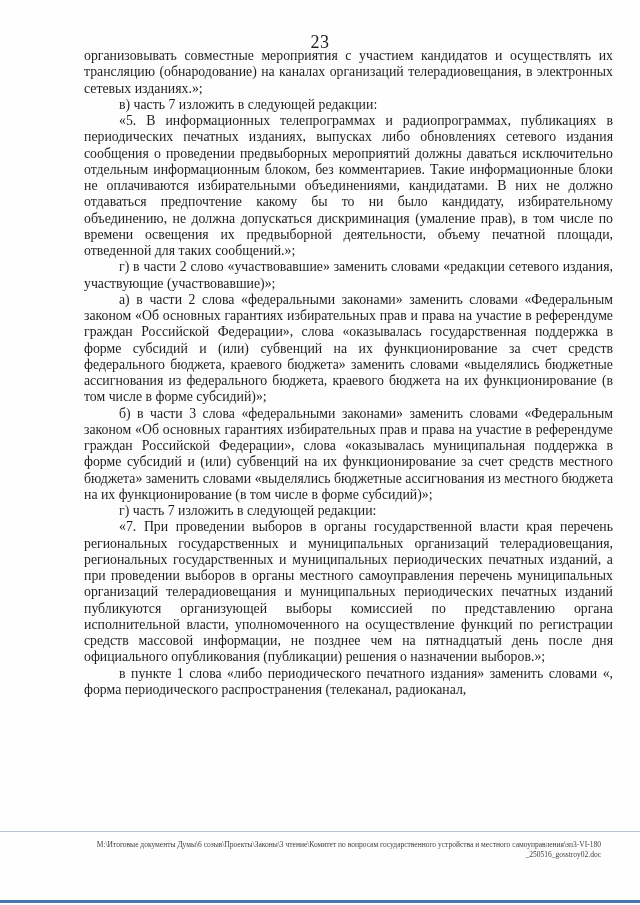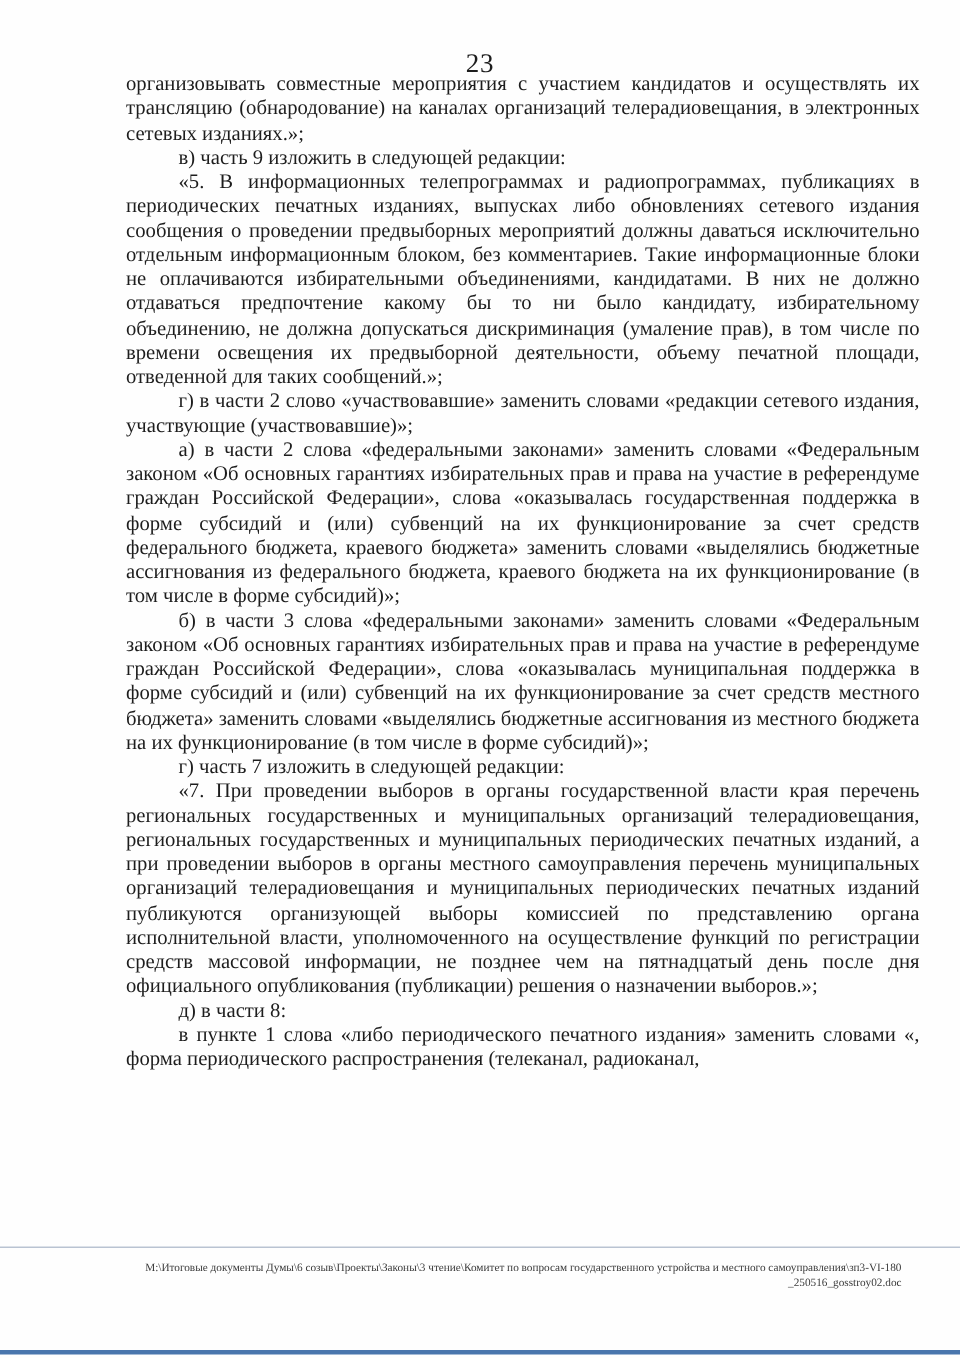--- a/index.html
+++ b/index.html
@@ -43,28 +43,27 @@
     background:var(--scan-edge-color);
   }
 </style>
 </head>
 <body>
 
 <div class="page-number">23</div>
 
 <div class="doc-body">
     <p class="para">организовывать совместные мероприятия с участием кандидатов и осуществлять их трансляцию (обнародование) на каналах организаций телерадиовещания, в электронных сетевых изданиях.»;</p>
-    <p class="para indent">в) часть 9 изложить в следующей редакции:</p>
+    <p class="para indent">в) часть 7 изложить в следующей редакции:</p>
     <p class="para indent">«5. В информационных телепрограммах и радиопрограммах, публикациях в периодических печатных изданиях, выпусках либо обновлениях сетевого издания сообщения о проведении предвыборных мероприятий должны даваться исключительно отдельным информационным блоком, без комментариев. Такие информационные блоки не оплачиваются избирательными объединениями, кандидатами. В них не должно отдаваться предпочтение какому бы то ни было кандидату, избирательному объединению, не должна допускаться дискриминация (умаление прав), в том числе по времени освещения их предвыборной деятельности, объему печатной площади, отведенной для таких сообщений.»;</p>
     <p class="para indent">г) в части 2 слово «участвовавшие» заменить словами «редакции сетевого издания, участвующие (участвовавшие)»;</p>
     <p class="para indent">а) в части 2 слова «федеральными законами» заменить словами «Федеральным законом «Об основных гарантиях избирательных прав и права на участие в референдуме граждан Российской Федерации», слова «оказывалась государственная поддержка в форме субсидий и (или) субвенций на их функционирование за счет средств федерального бюджета, краевого бюджета» заменить словами «выделялись бюджетные ассигнования из федерального бюджета, краевого бюджета на их функционирование (в том числе в форме субсидий)»;</p>
     <p class="para indent">б) в части 3 слова «федеральными законами» заменить словами «Федеральным законом «Об основных гарантиях избирательных прав и права на участие в референдуме граждан Российской Федерации», слова «оказывалась муниципальная поддержка в форме субсидий и (или) субвенций на их функционирование за счет средств местного бюджета» заменить словами «выделялись бюджетные ассигнования из местного бюджета на их функционирование (в том числе в форме субсидий)»;</p>
     <p class="para indent">г) часть 7 изложить в следующей редакции:</p>
     <p class="para indent">«7. При проведении выборов в органы государственной власти края перечень региональных государственных и муниципальных организаций телерадиовещания, региональных государственных и муниципальных периодических печатных изданий, а при проведении выборов в органы местного самоуправления перечень муниципальных организаций телерадиовещания и муниципальных периодических печатных изданий публикуются организующей выборы комиссией по представлению органа исполнительной власти, уполномоченного на осуществление функций по регистрации средств массовой информации, не позднее чем на пятнадцатый день после дня официального опубликования (публикации) решения о назначении выборов.»;</p>
-    <p class="para indent">д) в части 8:</p>
     <p class="para indent">в пункте 1 слова «либо периодического печатного издания» заменить словами «, форма периодического распространения (телеканал, радиоканал,</p>
   </div>
 
 <div class="footer-separator"></div>
 
 <div class="doc-footer">М:\Итоговые документы Думы\6 созыв\Проекты\Законы\3 чтение\Комитет по вопросам государственного устройства и местного самоуправления\зп3-VI-180_250516_gosstroy02.doc</div>
 
 <div class="scan-edge-line"></div>
 
 </body></html>

